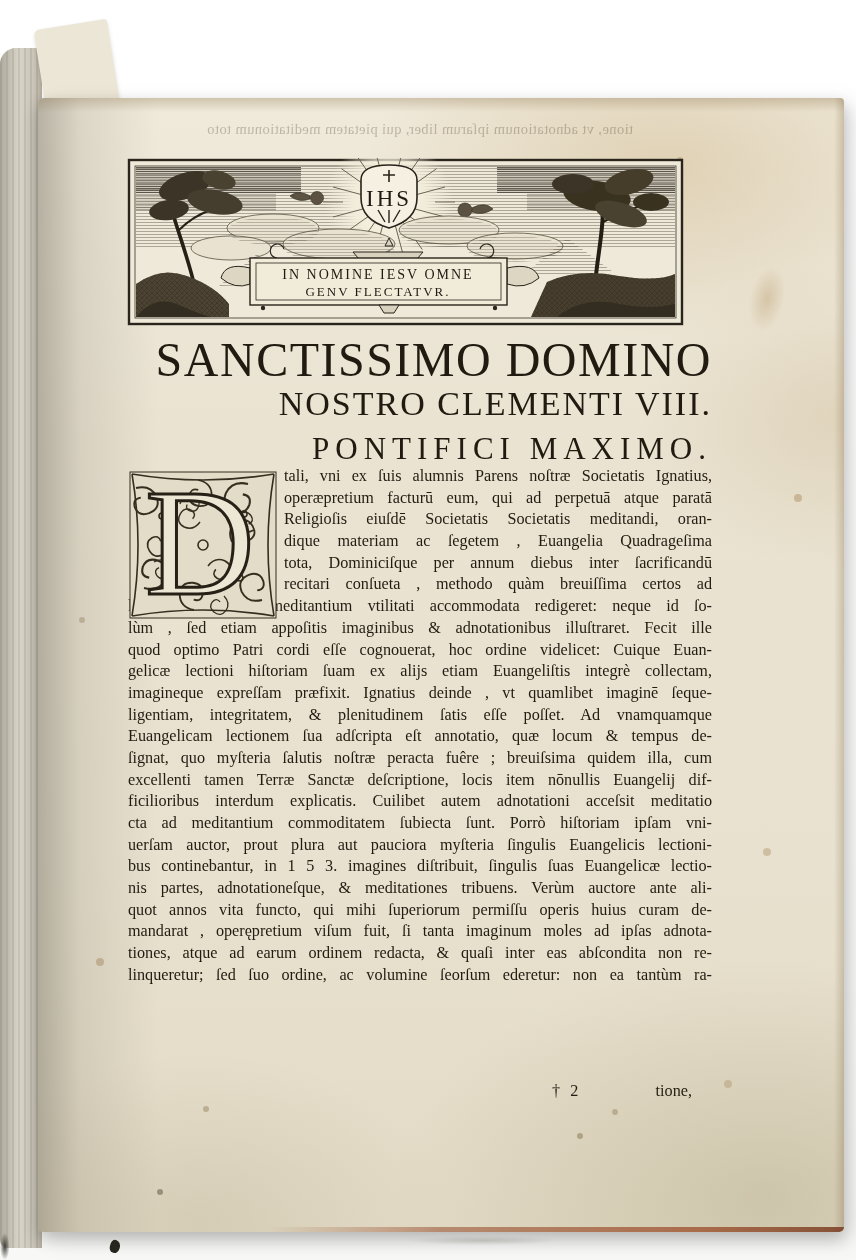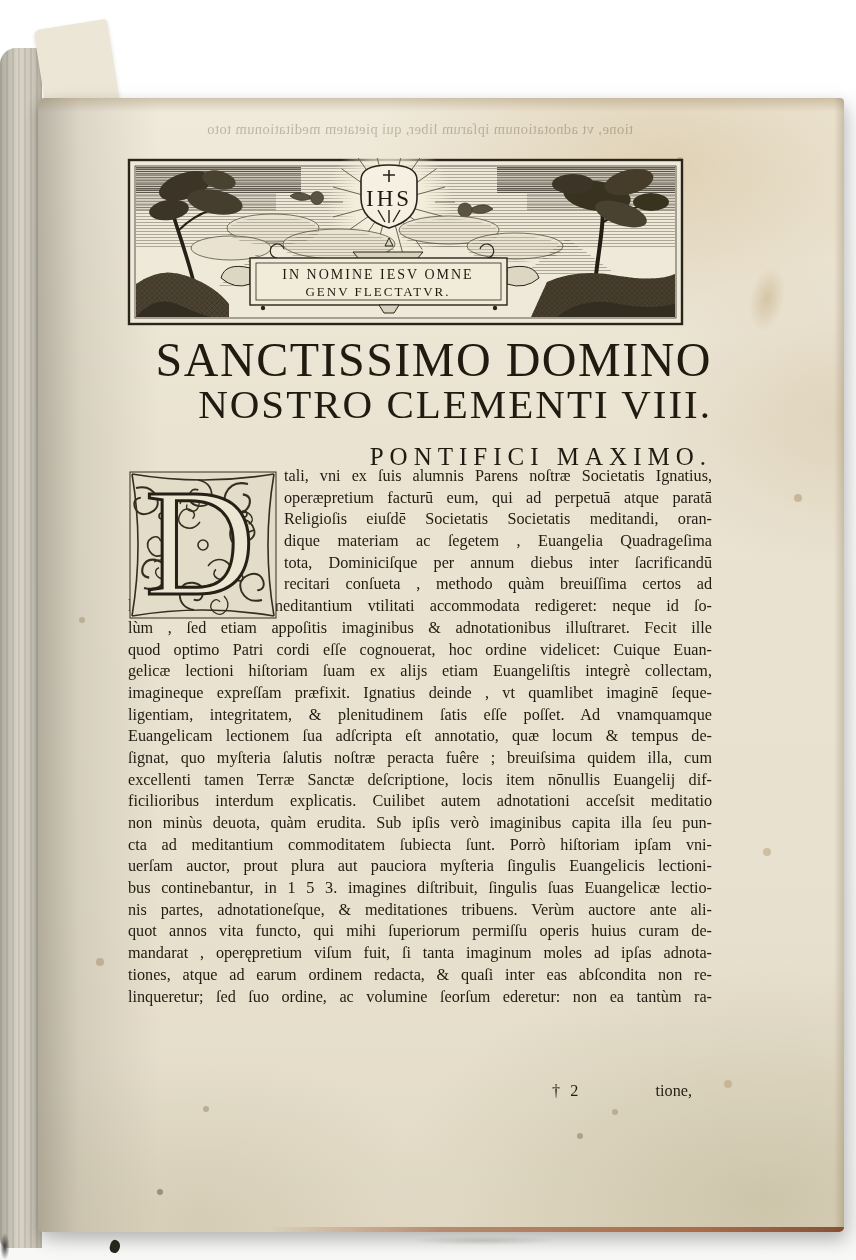--- a/index.html
+++ b/index.html
@@ -63,22 +63,22 @@
     background:radial-gradient(closest-side,rgba(120,118,110,.28),rgba(120,118,110,0));}
 
   
   .content{position:absolute;left:90px;top:0;width:584px;height:100%;color:#241d13;}
   .ghost-line{position:absolute;top:23px;left:0;width:100%;text-align:center;
     transform:scaleX(-1);color:rgba(70,58,40,.30);font-size:14.5px;letter-spacing:.4px;}
   .headpiece{position:absolute;left:-1px;top:60px;width:557px;height:168px;}
 
   .title-block{position:absolute;top:236px;left:0;width:100%;text-align:right;color:#201a10;}
   .t1{font-size:48px;letter-spacing:1.5px;line-height:52px;white-space:nowrap;}
-  .t2{font-size:41px;letter-spacing:2px;line-height:44px;margin-top:-4px;white-space:nowrap;}
-  .t3{font-size:25px;letter-spacing:6px;line-height:30px;margin-top:16px;white-space:nowrap;}
+  .t2{font-size:34px;letter-spacing:2px;line-height:44px;margin-top:-4px;white-space:nowrap;}
+  .t3{font-size:31px;letter-spacing:6px;line-height:30px;margin-top:8px;white-space:nowrap;}
 
   .bodytext{position:absolute;top:368px;left:0;width:584px;font-size:16.2px;color:#221b11;}
   .dropcap{position:absolute;left:0;top:4px;width:150px;height:150px;}
   .bl{height:21.7px;line-height:21.7px;text-align:justify;text-align-last:justify;overflow:hidden;}
   .bl.ind{padding-left:156px;}
   .lead{letter-spacing:5px;font-size:15px;}
 
   .footer-row{position:absolute;top:984px;left:0;width:584px;height:22px;font-size:16.2px;}
   .sig{position:absolute;left:424px;top:0;letter-spacing:3px;}
   .catch{position:absolute;right:20px;top:0;}
@@ -283,21 +283,20 @@
         <div class="bl">locos, ſeu capita meditantium vtilitati accommodata redigeret: neque id ſo-</div>
         <div class="bl">lùm , ſed etiam appoſitis imaginibus &amp; adnotationibus illuſtraret. Fecit ille</div>
         <div class="bl">quod optimo Patri cordi eſſe cognouerat, hoc ordine videlicet: Cuique Euan-</div>
         <div class="bl">gelicæ lectioni hiſtoriam ſuam ex alijs etiam Euangeliſtis integrè collectam,</div>
         <div class="bl">imagineque expreſſam præfixit. Ignatius deinde , vt quamlibet imaginē ſeque-</div>
         <div class="bl">ligentiam, integritatem, &amp; plenitudinem ſatis eſſe poſſet. Ad vnamquamque</div>
         <div class="bl">Euangelicam lectionem ſua adſcripta eſt annotatio, quæ locum &amp; tempus de-</div>
         <div class="bl">ſignat, quo myſteria ſalutis noſtræ peracta fuêre ; breuiſsima quidem illa, cum</div>
         <div class="bl">excellenti tamen Terræ Sanctæ deſcriptione, locis item nōnullis Euangelij dif-</div>
         <div class="bl">ficilioribus interdum explicatis. Cuilibet autem adnotationi acceſsit meditatio</div>
-        <div class="bl">non minùs deuota, quàm erudita. Sub ipſis verò imaginibus capita illa ſeu pun-</div>
         <div class="bl">cta ad meditantium commoditatem ſubiecta ſunt. Porrò hiſtoriam ipſam vni-</div>
         <div class="bl">uerſam auctor, prout plura aut pauciora myſteria ſingulis Euangelicis lectioni-</div>
         <div class="bl">bus continebantur, in 1 5 3. imagines diſtribuit, ſingulis ſuas Euangelicæ lectio-</div>
         <div class="bl">nis partes, adnotationeſque, &amp; meditationes tribuens. Verùm auctore ante ali-</div>
         <div class="bl">quot annos vita functo, qui mihi ſuperiorum permiſſu operis huius curam de-</div>
         <div class="bl">mandarat , operępretium viſum fuit, ſi tanta imaginum moles ad ipſas adnota-</div>
         <div class="bl">tiones, atque ad earum ordinem redacta, &amp; quaſi inter eas abſcondita non re-</div>
         <div class="bl">linqueretur; ſed ſuo ordine, ac volumine ſeorſum ederetur: non ea tantùm ra-</div>
       </div>
 

